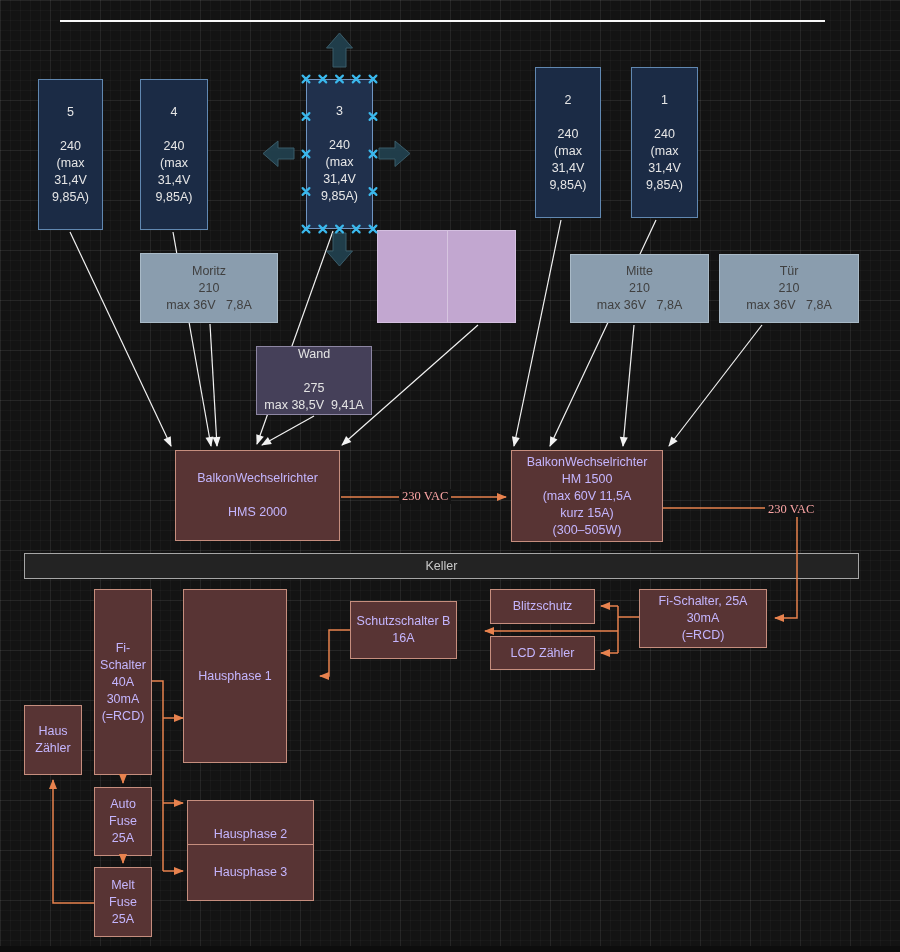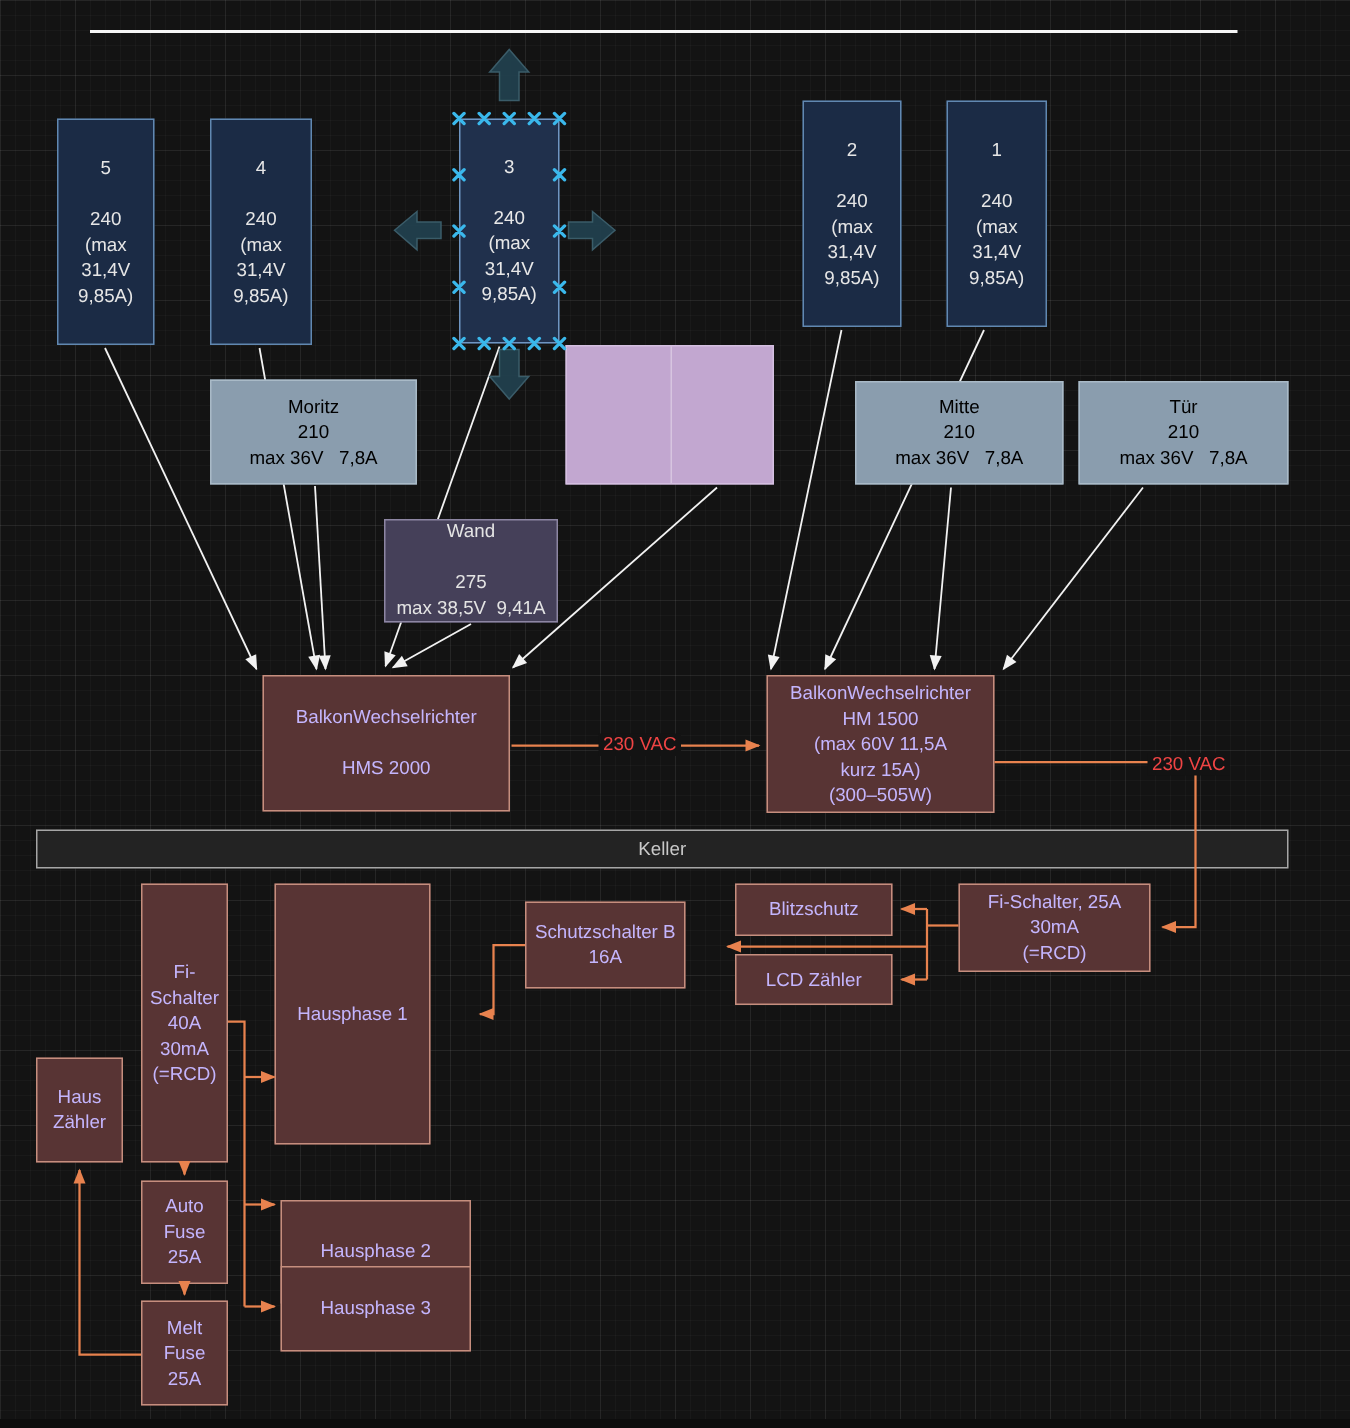--- a/index.html
+++ b/index.html
@@ -14,32 +14,32 @@
       linear-gradient(90deg, rgba(255,255,255,0.027) 1px, transparent 1px);
     background-size:50px 50px,50px 50px,10px 10px,10px 10px;
   }
   .node{
     position:absolute;display:flex;align-items:center;justify-content:center;
     text-align:center;white-space:pre;line-height:17px;font-size:12.5px;
     box-sizing:border-box;border:1px solid;z-index:1;
   }
   .navy  {background:#1b2b45;border-color:#6188b1;color:#e6e6e6;}
   .navysel{background:#20304c;border-color:#6f95c2;color:#e8e8e8;}
-  .steel {background:#8a9dae;border-color:#a9bac7;color:#000000;align-items:center;}
+  .steel {background:#8a9dae;border-color:#a9bac7;color:#404040;align-items:center;}
   .lilac {background:#c2a7d0;border-color:#d4bfe0;color:#151515;}
   .plum  {background:#454059;border-color:#8d86a3;color:#e4e4e4;align-items:flex-end;}
   .maroon{background:#583434;border-color:#c68e7e;color:#c4b5fd;}
   .bar   {background:#232323;border-color:#a6a6a6;color:#c9c9c9;}
   .divider{position:absolute;top:0;bottom:0;left:50%;width:1px;background:rgba(255,255,255,.35);}
   .lbl{position:relative;z-index:1;}
   svg.layer{position:absolute;left:0;top:0;z-index:0;}
   svg.layer.top{z-index:2;pointer-events:none;}
   .edgelbl{
-    position:absolute;z-index:3;background:#131313;color:#ef4444;
-    font-size:12.5px;line-height:15px;padding:0 3px;white-space:pre;
+    position:absolute;z-index:3;background:#131313;color:#fca5a5;
+    font-size:12.5px;line-height:15px;padding:0 3px;white-space:pre;font-family:Liberation Serif, serif;
   }
   .bottomstrip{position:absolute;left:0;bottom:0;width:100%;height:6px;background:#0d0d0d;z-index:4;}
 </style>
 </head>
 <body>
 
 <div id="canvas">
 
   <svg class="layer" width="900" height="952">
     <defs>

